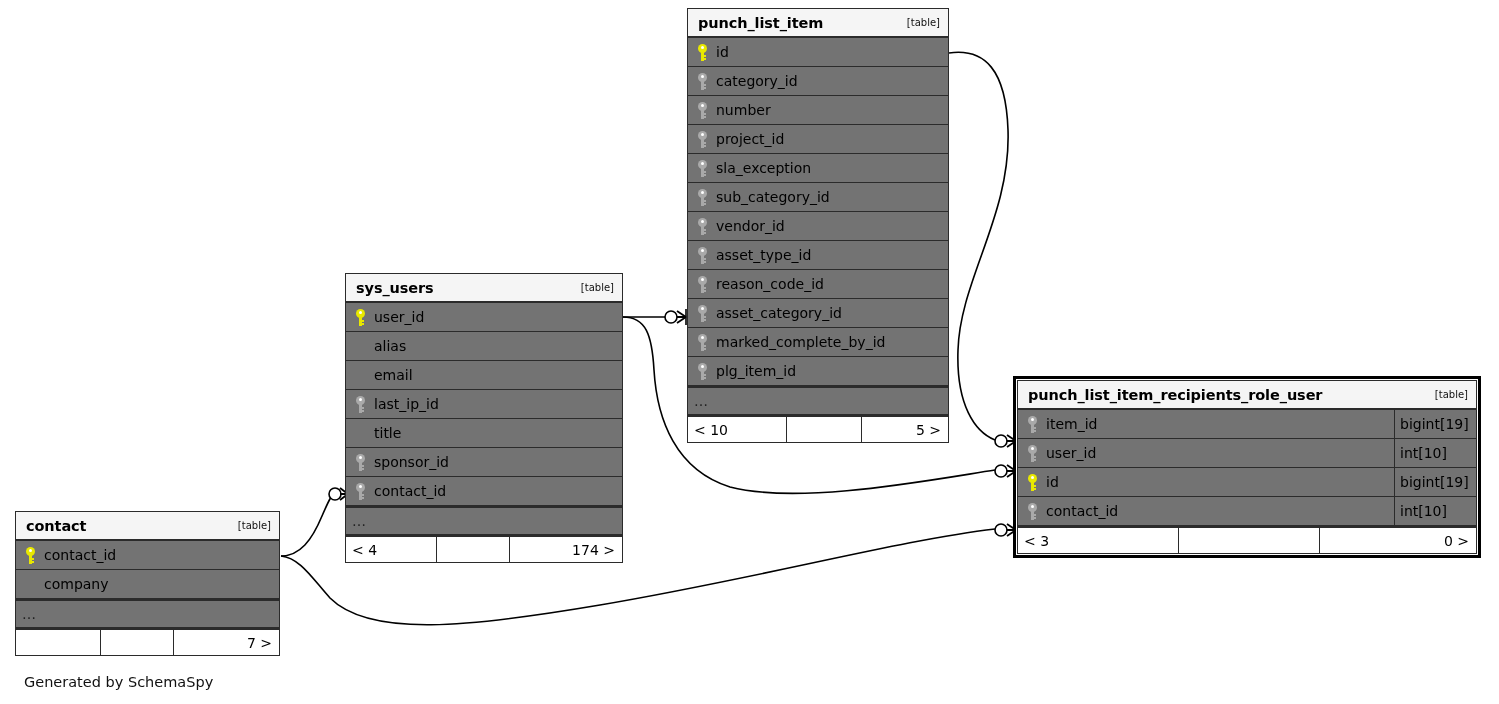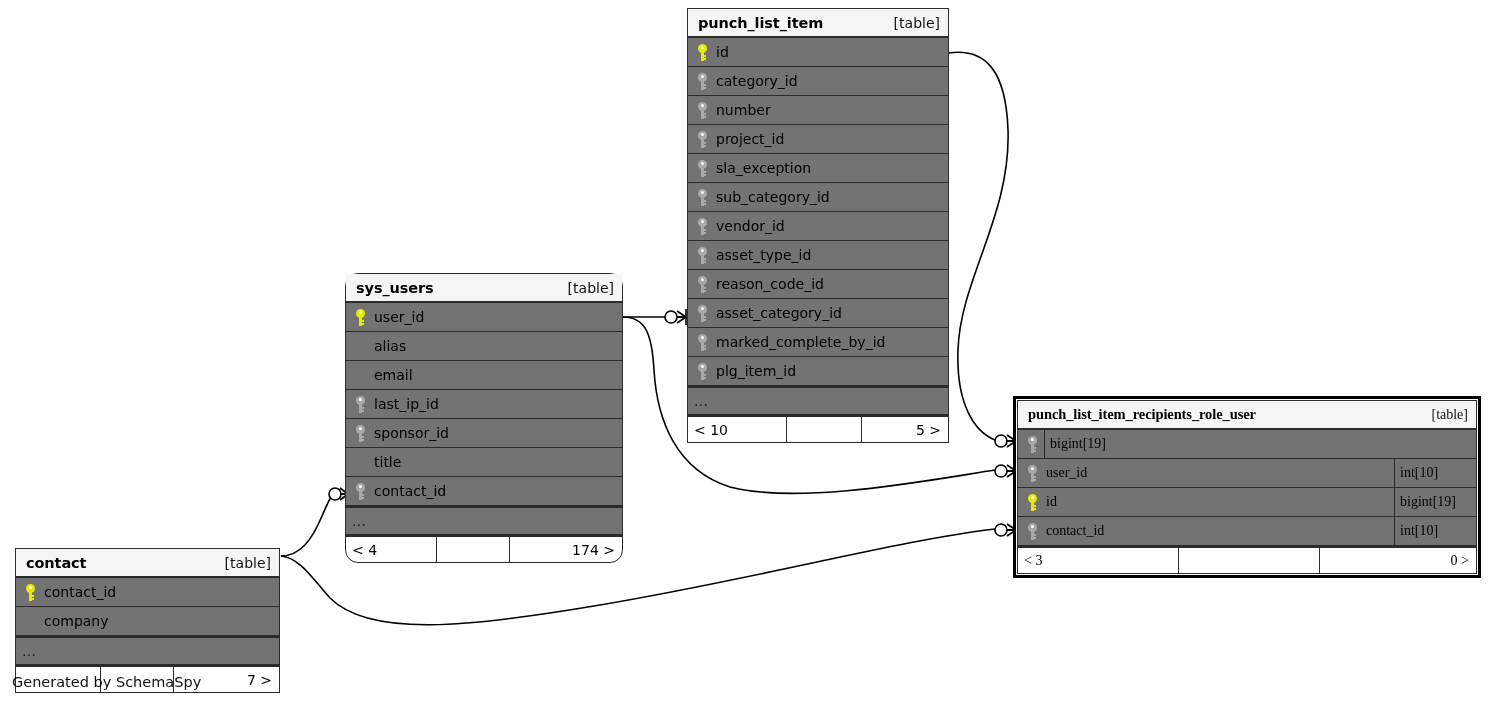--- a/index.html
+++ b/index.html
@@ -58,21 +58,21 @@
     padding: 0 8px 0 10px;
     box-sizing: border-box;
   }
   .tbl-title {
     font-weight: bold;
     font-size: 14.5px;
     letter-spacing: -0.1px;
     white-space: nowrap;
   }
   .tbl-tag {
-    font-size: 14px;
+    font-size: 10px;
     color: #111;
     white-space: nowrap;
   }
 
   .row {
     display: flex;
     align-items: center;
     height: 29px;
     border-bottom: 1px solid #2b2b2b;
     box-sizing: border-box;
@@ -384,21 +384,21 @@
       <div class="row ellipsis">…</div>
 
       <div class="tbl-footer">
         <span class="fcell left" style="width:98px;">&lt; 10</span>
         <span class="fcell mid" style="width:76px;"></span>
         <span class="fcell right" style="flex:1;">5 &gt;</span>
       </div>
     </div>
   </div>
 
-  <div class="table-box" id="t-sys_users" style="left:345px; top:273px; width:278px;border-radius:13px;">
+  <div class="table-box" id="t-sys_users" style="left:345px; top:273px; width:278px;">
     <div class="inner">
       <div class="tbl-header">
         <span class="tbl-title">sys_users</span>
         <span class="tbl-tag">[table]</span>
       </div>
 
       <div class="row">
         <span class="keycell">
             <span class="key pk">
               <span class="head"></span>
@@ -424,34 +424,34 @@
               <span class="head"></span>
               <span class="hole"></span>
               <span class="stem"></span>
               <span class="tooth1"></span>
               <span class="tooth2"></span>
             </span>
           </span>
         <span class="colname">last_ip_id</span>
       </div>
       <div class="row">
-        <span class="keycell">
-            <span class="key fk">
-              <span class="head"></span>
-              <span class="hole"></span>
-              <span class="stem"></span>
-              <span class="tooth1"></span>
-              <span class="tooth2"></span>
-            </span>
-          </span>
-        <span class="colname">sponsor_id</span>
-      </div>
-      <div class="row">
         <span class="keycell"></span>
         <span class="colname">title</span>
+      </div>
+      <div class="row">
+        <span class="keycell">
+            <span class="key fk">
+              <span class="head"></span>
+              <span class="hole"></span>
+              <span class="stem"></span>
+              <span class="tooth1"></span>
+              <span class="tooth2"></span>
+            </span>
+          </span>
+        <span class="colname">sponsor_id</span>
       </div>
       <div class="row">
         <span class="keycell">
             <span class="key fk">
               <span class="head"></span>
               <span class="hole"></span>
               <span class="stem"></span>
               <span class="tooth1"></span>
               <span class="tooth2"></span>
             </span>
@@ -462,21 +462,21 @@
       <div class="row ellipsis">…</div>
 
       <div class="tbl-footer">
         <span class="fcell left" style="width:90px;">&lt; 4</span>
         <span class="fcell mid" style="width:74px;"></span>
         <span class="fcell right" style="flex:1;">174 &gt;</span>
       </div>
     </div>
   </div>
 
-  <div class="table-box" id="t-contact" style="left:15px; top:511px; width:265px;margin-top:37px;">
+  <div class="table-box" id="t-contact" style="left:15px; top:511px; width:265px;">
     <div class="inner">
       <div class="tbl-header">
         <span class="tbl-title">contact</span>
         <span class="tbl-tag">[table]</span>
       </div>
 
       <div class="row">
         <span class="keycell">
             <span class="key pk">
               <span class="head"></span>
@@ -496,37 +496,38 @@
       <div class="row ellipsis">…</div>
 
       <div class="tbl-footer">
         <span class="fcell left" style="width:84px;"></span>
         <span class="fcell mid" style="width:74px;"></span>
         <span class="fcell right" style="flex:1;">7 &gt;</span>
       </div>
     </div>
   </div>
 
-  <div class="table-box highlight" id="t-plirru" style="left:1013px; top:396px; width:468px;font-family:Liberation Serif, serif;">
+  <div class="table-box highlight" id="t-plirru" style="left:1013px; top:376px; width:468px;">
     <div class="inner">
       <div class="tbl-header">
         <span class="tbl-title">punch_list_item_recipients_role_user</span>
         <span class="tbl-tag">[table]</span>
       </div>
 
       <div class="row">
         <span class="keycell">
             <span class="key fk">
               <span class="head"></span>
               <span class="hole"></span>
               <span class="stem"></span>
               <span class="tooth1"></span>
               <span class="tooth2"></span>
             </span>
           </span>
+        <span class="colname">item_id</span>
         <span class="coltype">bigint[19]</span>
       </div>
       <div class="row">
         <span class="keycell">
             <span class="key fk">
               <span class="head"></span>
               <span class="hole"></span>
               <span class="stem"></span>
               <span class="tooth1"></span>
               <span class="tooth2"></span>
@@ -563,15 +564,15 @@
       </div>
 
       <div class="tbl-footer">
         <span class="fcell left" style="width:160px;">&lt; 3</span>
         <span class="fcell mid" style="width:142px;"></span>
         <span class="fcell right" style="flex:1;">0 &gt;</span>
       </div>
     </div>
   </div>
 
-  <div class="caption" style="left:12px; top:674px;">Generated by SchemaSpy</div>
+  <div class="caption" style="left:24px; top:674px;">Generated by SchemaSpy</div>
 
 </div>
 
 </body></html>

